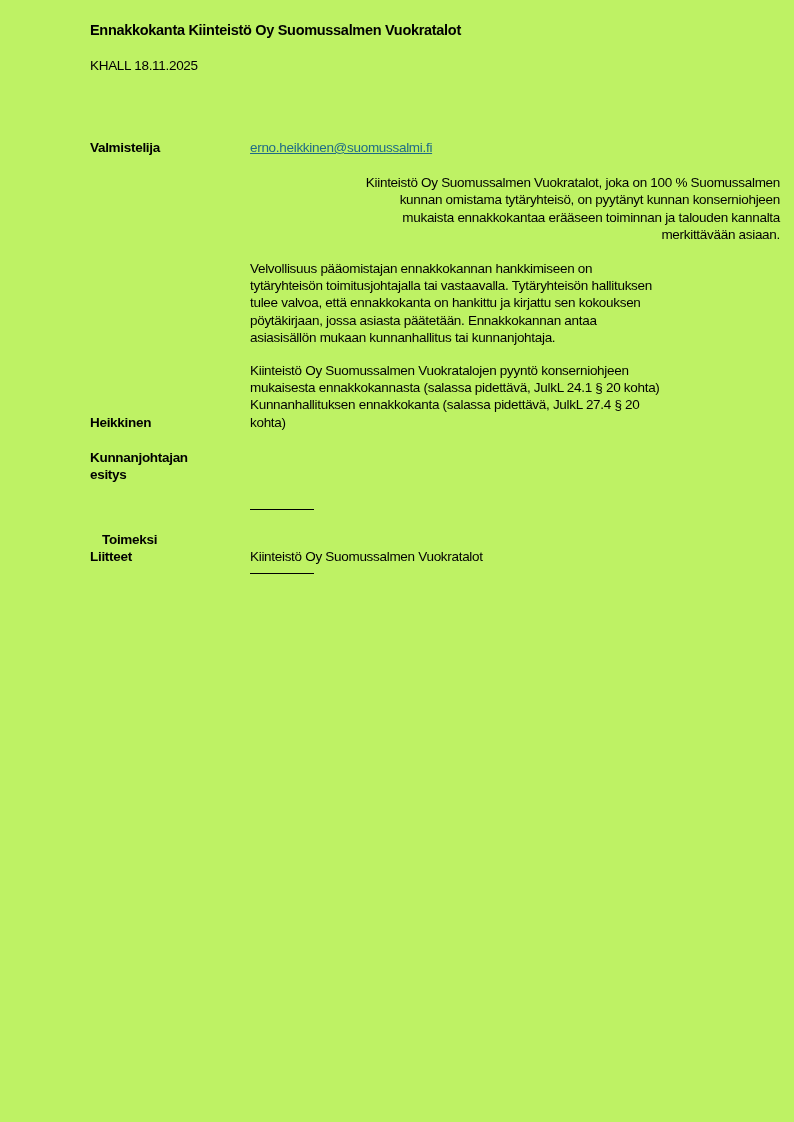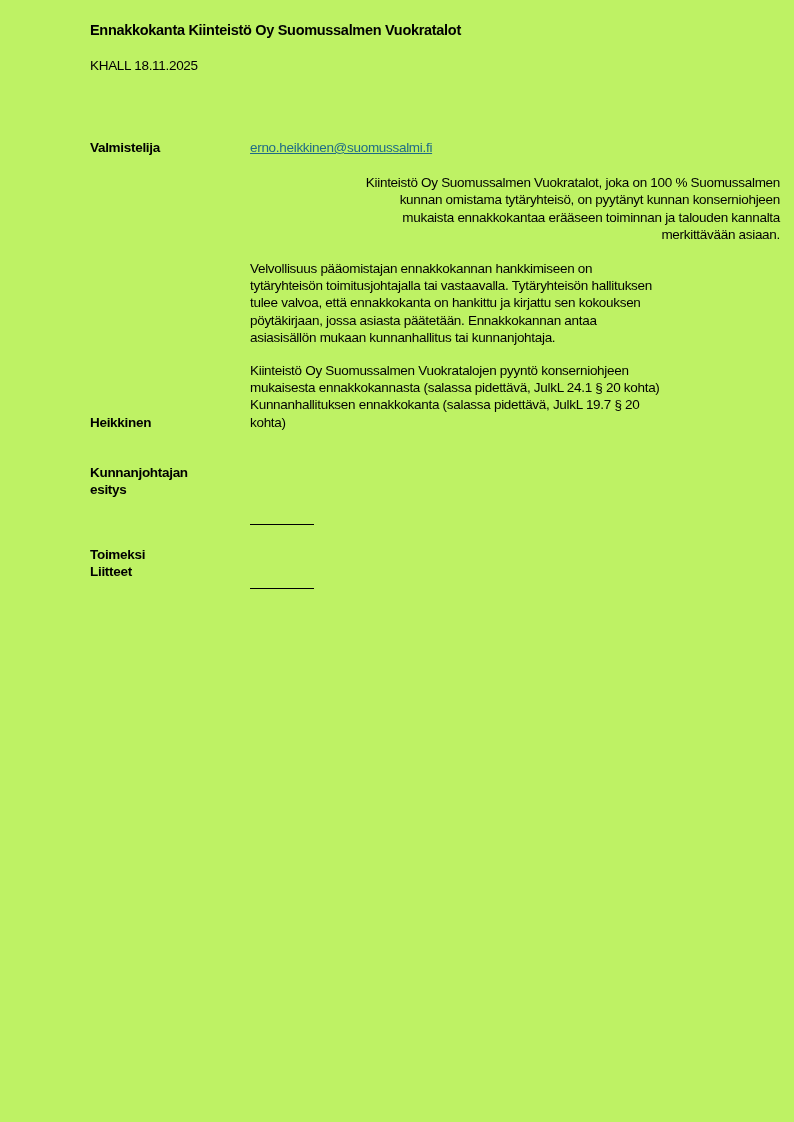--- a/index.html
+++ b/index.html
@@ -39,36 +39,36 @@
   .content {
     flex: 1;
     white-space: pre-line;
   }
   .para {
     margin-left: 160px;
     white-space: pre-line;
   }
   .mt-para { margin-top: 17px; }
   .mt-sec-liitteet { margin-top: 16px; }
-  .mt-sec-esitys { margin-top: 33px; }
+  .mt-sec-esitys { margin-top: 18px; }
   .mt-sec-paatos { margin-top: 15px; }
   .mt-para-first { margin-top: 18px; text-align: right; }
   a.email-link {
     color: #1F6B87;
     text-decoration: underline;
     cursor: pointer;
   }
   .sig-wrap-1 { margin-top: 26px; margin-left: 160px; }
   .sig-wrap-2 { margin-top: 7px;  margin-left: 160px; }
   .sig-line {
     width: 64px;
     height: 0;
     border-top: 1.5px solid #000000;
   }
-  .mt-toimeksi { margin-top: 21px; }
+  .mt-toimeksi { margin-top: 21px; margin-left: 12px; }
 </style>
 </head>
 <body>
 
 <div class="page">
 
   <div class="title">Ennakkokanta Kiinteistö Oy Suomussalmen Vuokratalot</div>
 
 
   <div class="meta-khall">KHALL 18.11.2025</div>
@@ -90,40 +90,41 @@
   <div class="para mt-para">Velvollisuus pääomistajan ennakkokannan hankkimiseen on
 tytäryhteisön toimitusjohtajalla tai vastaavalla. Tytäryhteisön hallituksen
 tulee valvoa, että ennakkokanta on hankittu ja kirjattu sen kokouksen
 pöytäkirjaan, jossa asiasta päätetään. Ennakkokannan antaa
 asiasisällön mukaan kunnanhallitus tai kunnanjohtaja.</div>
 
   <div class="row mt-sec-liitteet">
     <div class="label">Heikkinen</div>
     <div class="content">Kiinteistö Oy Suomussalmen Vuokratalojen pyyntö konserniohjeen
 mukaisesta ennakkokannasta (salassa pidettävä, JulkL 24.1 § 20 kohta)
-Kunnanhallituksen ennakkokanta (salassa pidettävä, JulkL 19.7 § 20
+Kunnanhallituksen ennakkokanta (salassa pidettävä, JulkL 27.4 § 20
 kohta)</div>
   </div>
 
   <div class="row mt-sec-esitys">
     <div class="label">Kunnanjohtajan
 esitys</div>
   </div>
 
 
   <div class="sig-wrap-1">
     <div class="sig-line"></div>
   </div>
 
   <div class="row mt-toimeksi">
     <div class="label">Toimeksi</div>
     <div class="content"></div>
   </div>
 
   <div class="row">
     <div class="label">Liitteet</div>
+    <div class="content">Kiinteistö Oy Suomussalmen Vuokratalot</div>
   </div>
 
   <div class="sig-wrap-2">
     <div class="sig-line"></div>
   </div>
 
 </div>
 
 </body></html>

